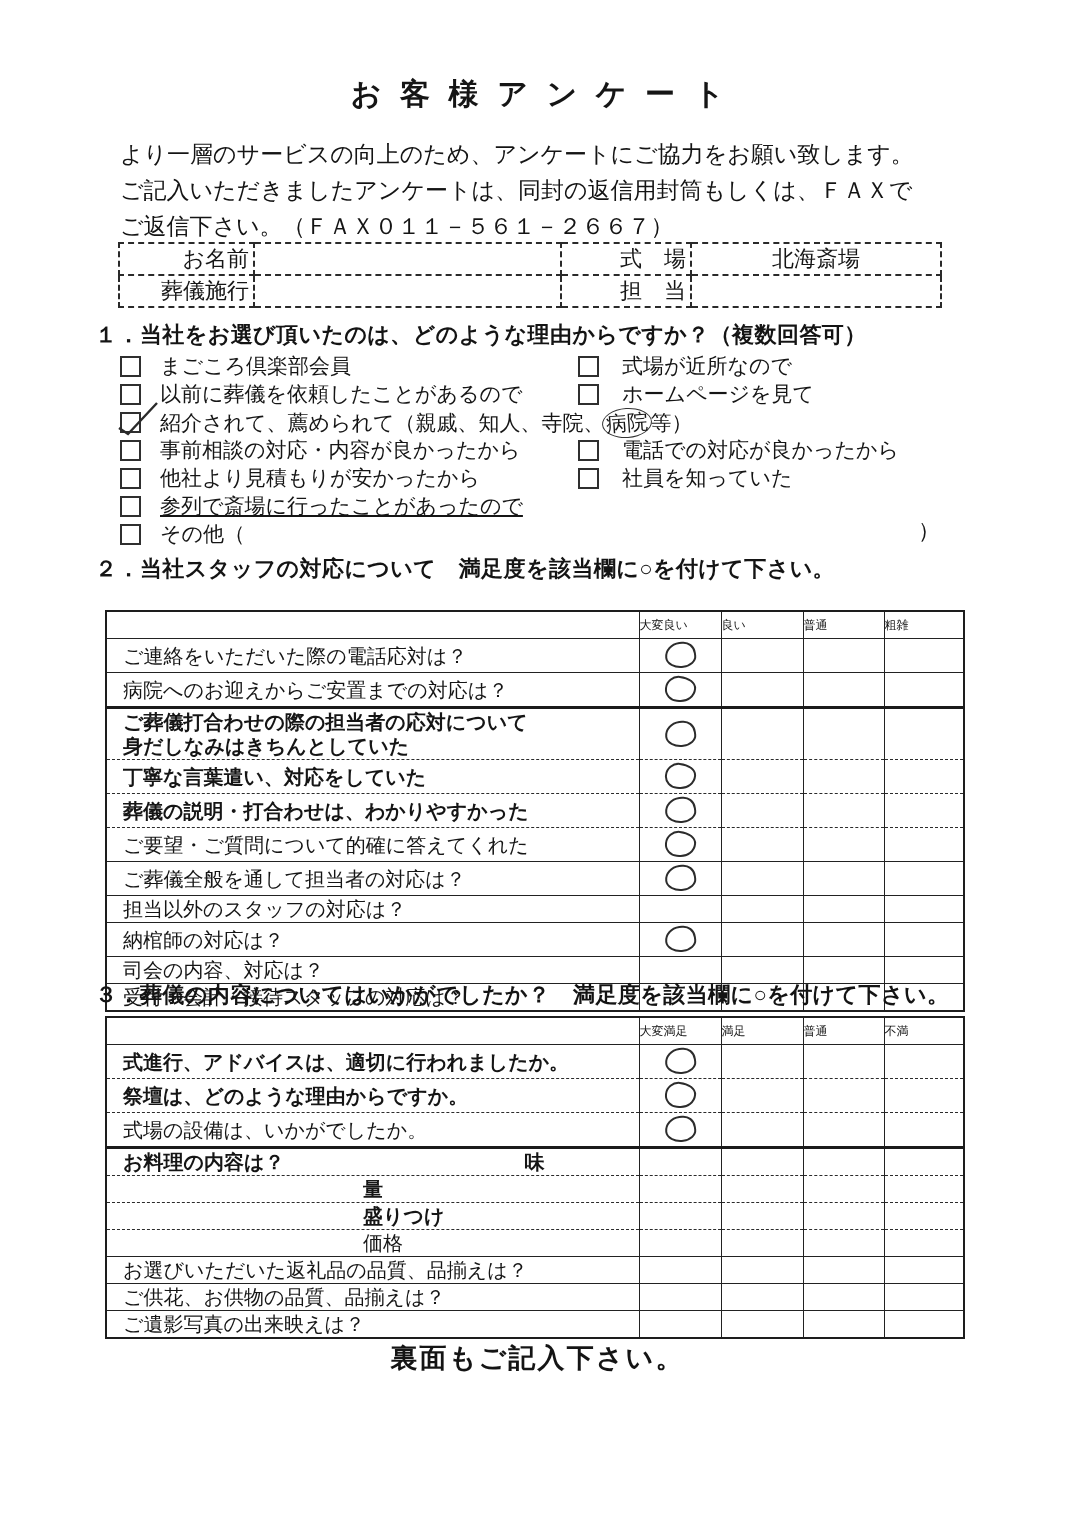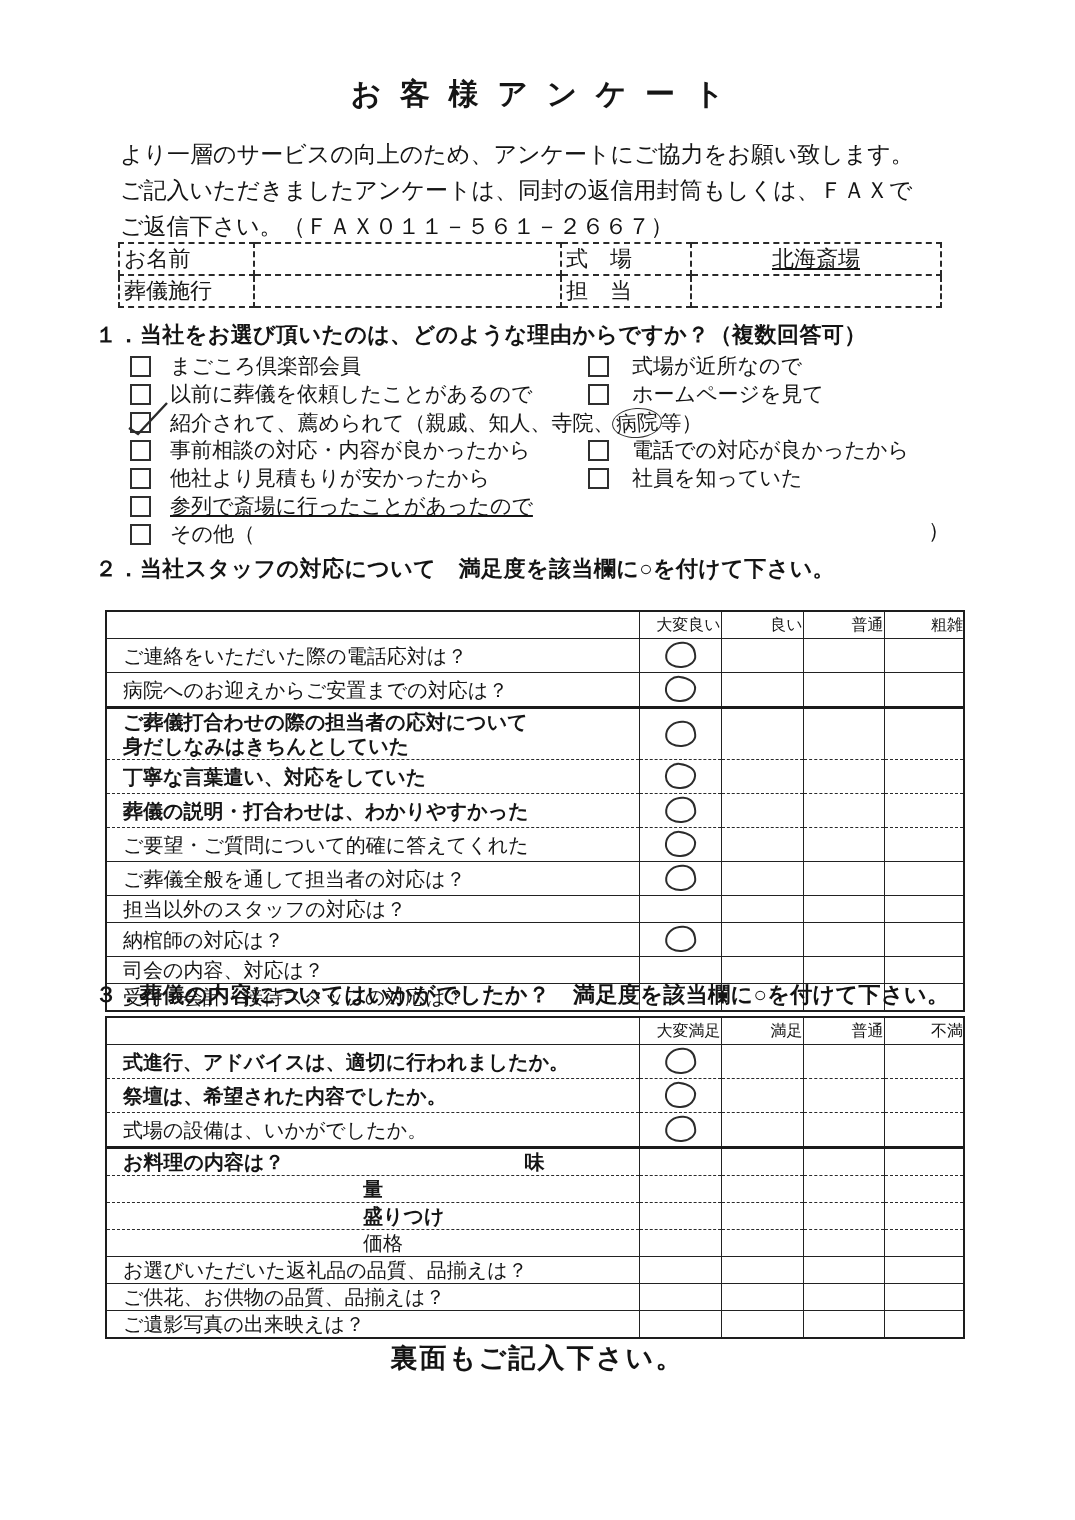--- a/index.html
+++ b/index.html
@@ -15,46 +15,46 @@
     font-size:30px;font-weight:bold;letter-spacing:0.62em;text-indent:0.62em;
     color:#151515;
   }
   .intro{top:136px;left:120px;width:820px;font-size:23px;line-height:36px;color:#141414;}
   
   .infobox{top:242px;left:118px;width:822px;border-collapse:collapse;table-layout:fixed;}
   .infobox td{
     border:2px dashed #2a2a2a;height:28px;padding:0 8px;
     font-size:22px;color:#161616;
   }
-  .infobox td.lblc{text-align:left;padding:0 4px;}
-  .infobox td.valc{text-align:center;text-decoration:underline;}
+  .infobox td.lblc{text-align:right;padding:0 4px;}
+  .infobox td.valc{text-align:center;}
   
   .qhead{font-size:22px;font-weight:bold;color:#141414;letter-spacing:0.02em;text-align:right;}
   
-  .optrow{position:absolute;left:10px;width:1066px;height:28px;}
+  .optrow{position:absolute;left:0;width:1066px;height:28px;}
   .cbx{
     position:absolute;display:inline-block;width:17px;height:17px;top:4px;
     border:2px solid #2f2f2f;background:#fff;
   }
   .cbx .check{position:absolute;left:-7px;top:-13px;width:46px;height:40px;overflow:visible;}
   .optlabel{position:absolute;top:0;font-size:21px;color:#151515;white-space:nowrap;}
   .circled{
     display:inline-block;border:1.8px solid #333;border-radius:50%;
     padding:0 3px;margin:0 -2px;transform:rotate(-4deg);
   }
   .cparen{position:absolute;font-size:22px;color:#151515;}
   
   table.rating{border-collapse:collapse;table-layout:fixed;background:#fff;}
   table.rating{border:2.4px solid #1d1d1d;}
   table.rating td,table.rating th{
     border-left:1.8px solid #222;
     padding:0;vertical-align:middle;color:#151515;
   }
   table.rating td:first-child,table.rating th:first-child{border-left:none;}
-  table.rating th{font-size:16px;font-weight:normal;text-align:right;height:26px;border-bottom:1.8px solid #222;}
+  table.rating th{font-size:12px;font-weight:normal;text-align:left;height:26px;border-bottom:1.8px solid #222;}
   table.rating td.lbl{font-size:20px;padding:1px 0 1px 16px;line-height:24px;}
   table.rating td.rc{text-align:center;height:26px;}
   tr.rb-solid td{border-bottom:1.6px solid #222;}
   tr.rb-thick td{border-bottom:3px solid #1b1b1b;}
   tr.rb-dash td{border-bottom:1.6px dashed #2b2b2b;font-weight:bold;}
   tr.rb-none td{border-bottom:none;}
   .sub{margin-left:240px;}
   .subonly{padding-left:240px;display:inline-block;}
   
   .hand-circle{
@@ -263,21 +263,21 @@
       <th>不満</th>
     </tr>
     <tr class="rb-dash">
       <td class="lbl">式進行、アドバイスは、適切に行われましたか。</td>
       <td class="rc"><span class="hand-circle"></span></td>
       <td class="rc"></td>
           <td class="rc"></td>
           <td class="rc"></td>
     </tr>
     <tr class="rb-dash">
-      <td class="lbl">祭壇は、希望された内容でしたか。</td>
+      <td class="lbl">祭壇は、どのような理由からですか。</td>
       <td class="rc"><span class="hand-circle"></span></td>
       <td class="rc"></td>
           <td class="rc"></td>
           <td class="rc"></td>
     </tr>
     <tr class="rb-thick">
       <td class="lbl">式場の設備は、いかがでしたか。</td>
       <td class="rc"><span class="hand-circle"></span></td>
       <td class="rc"></td>
           <td class="rc"></td>

